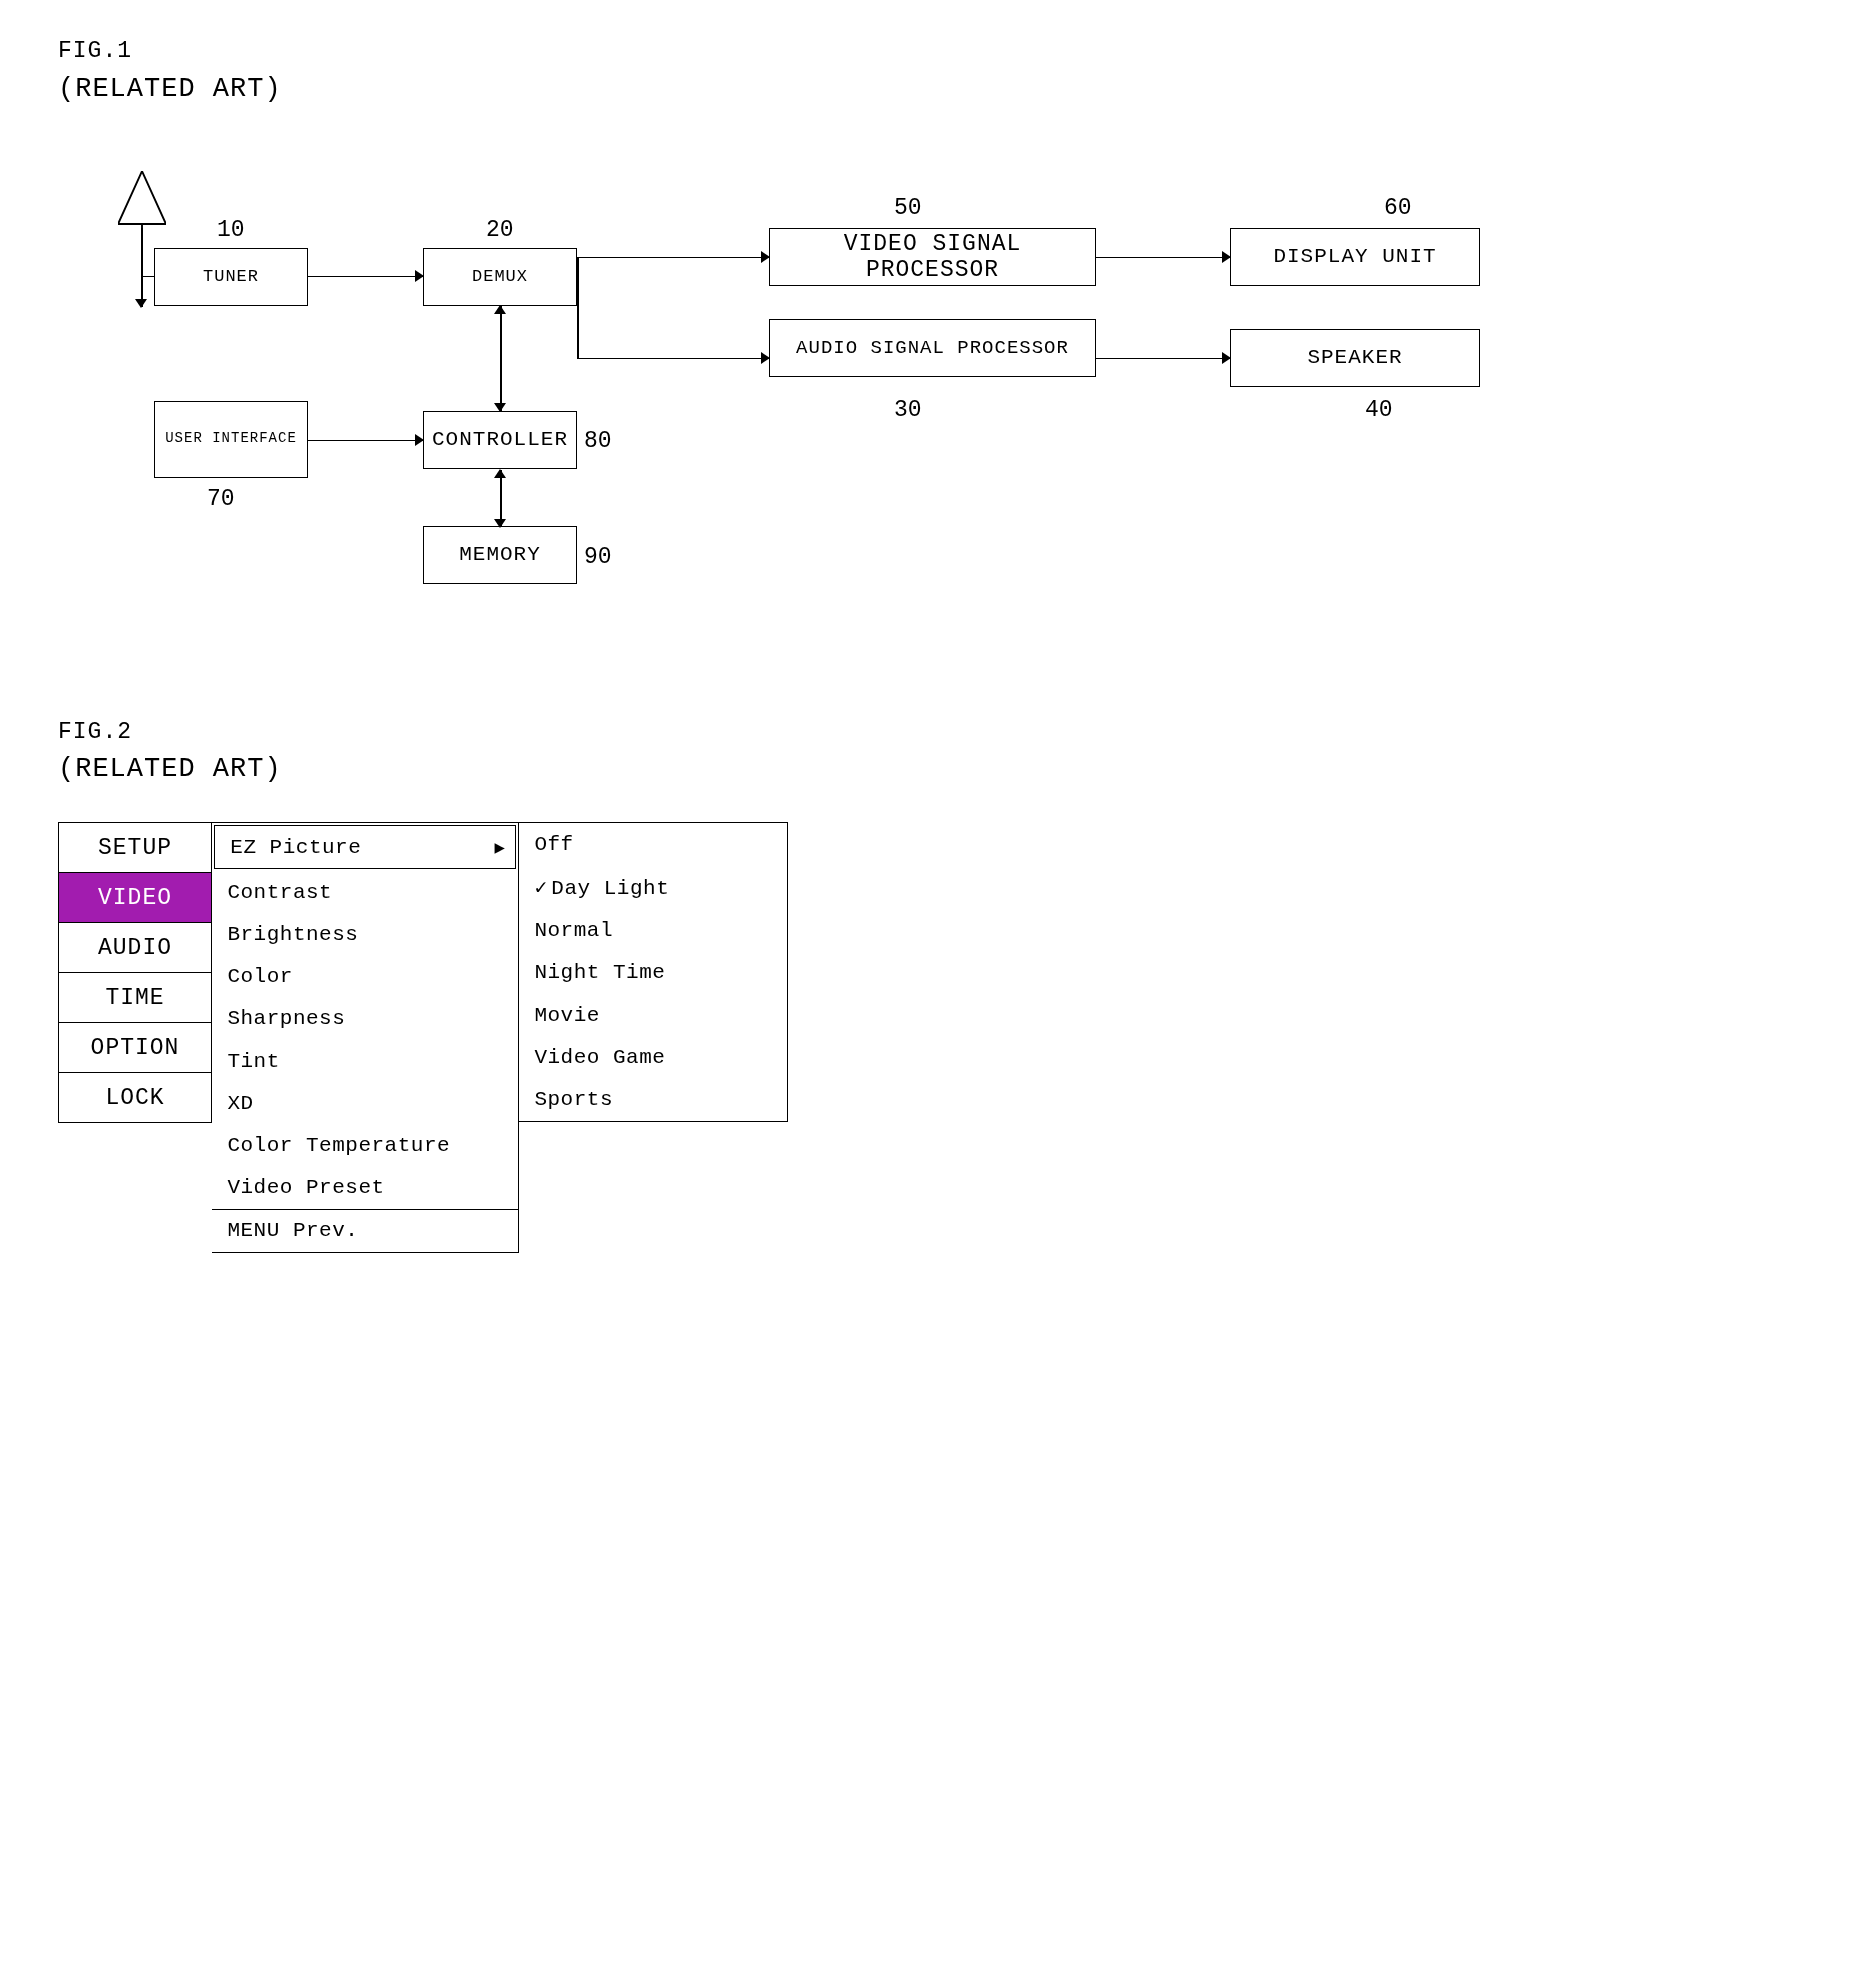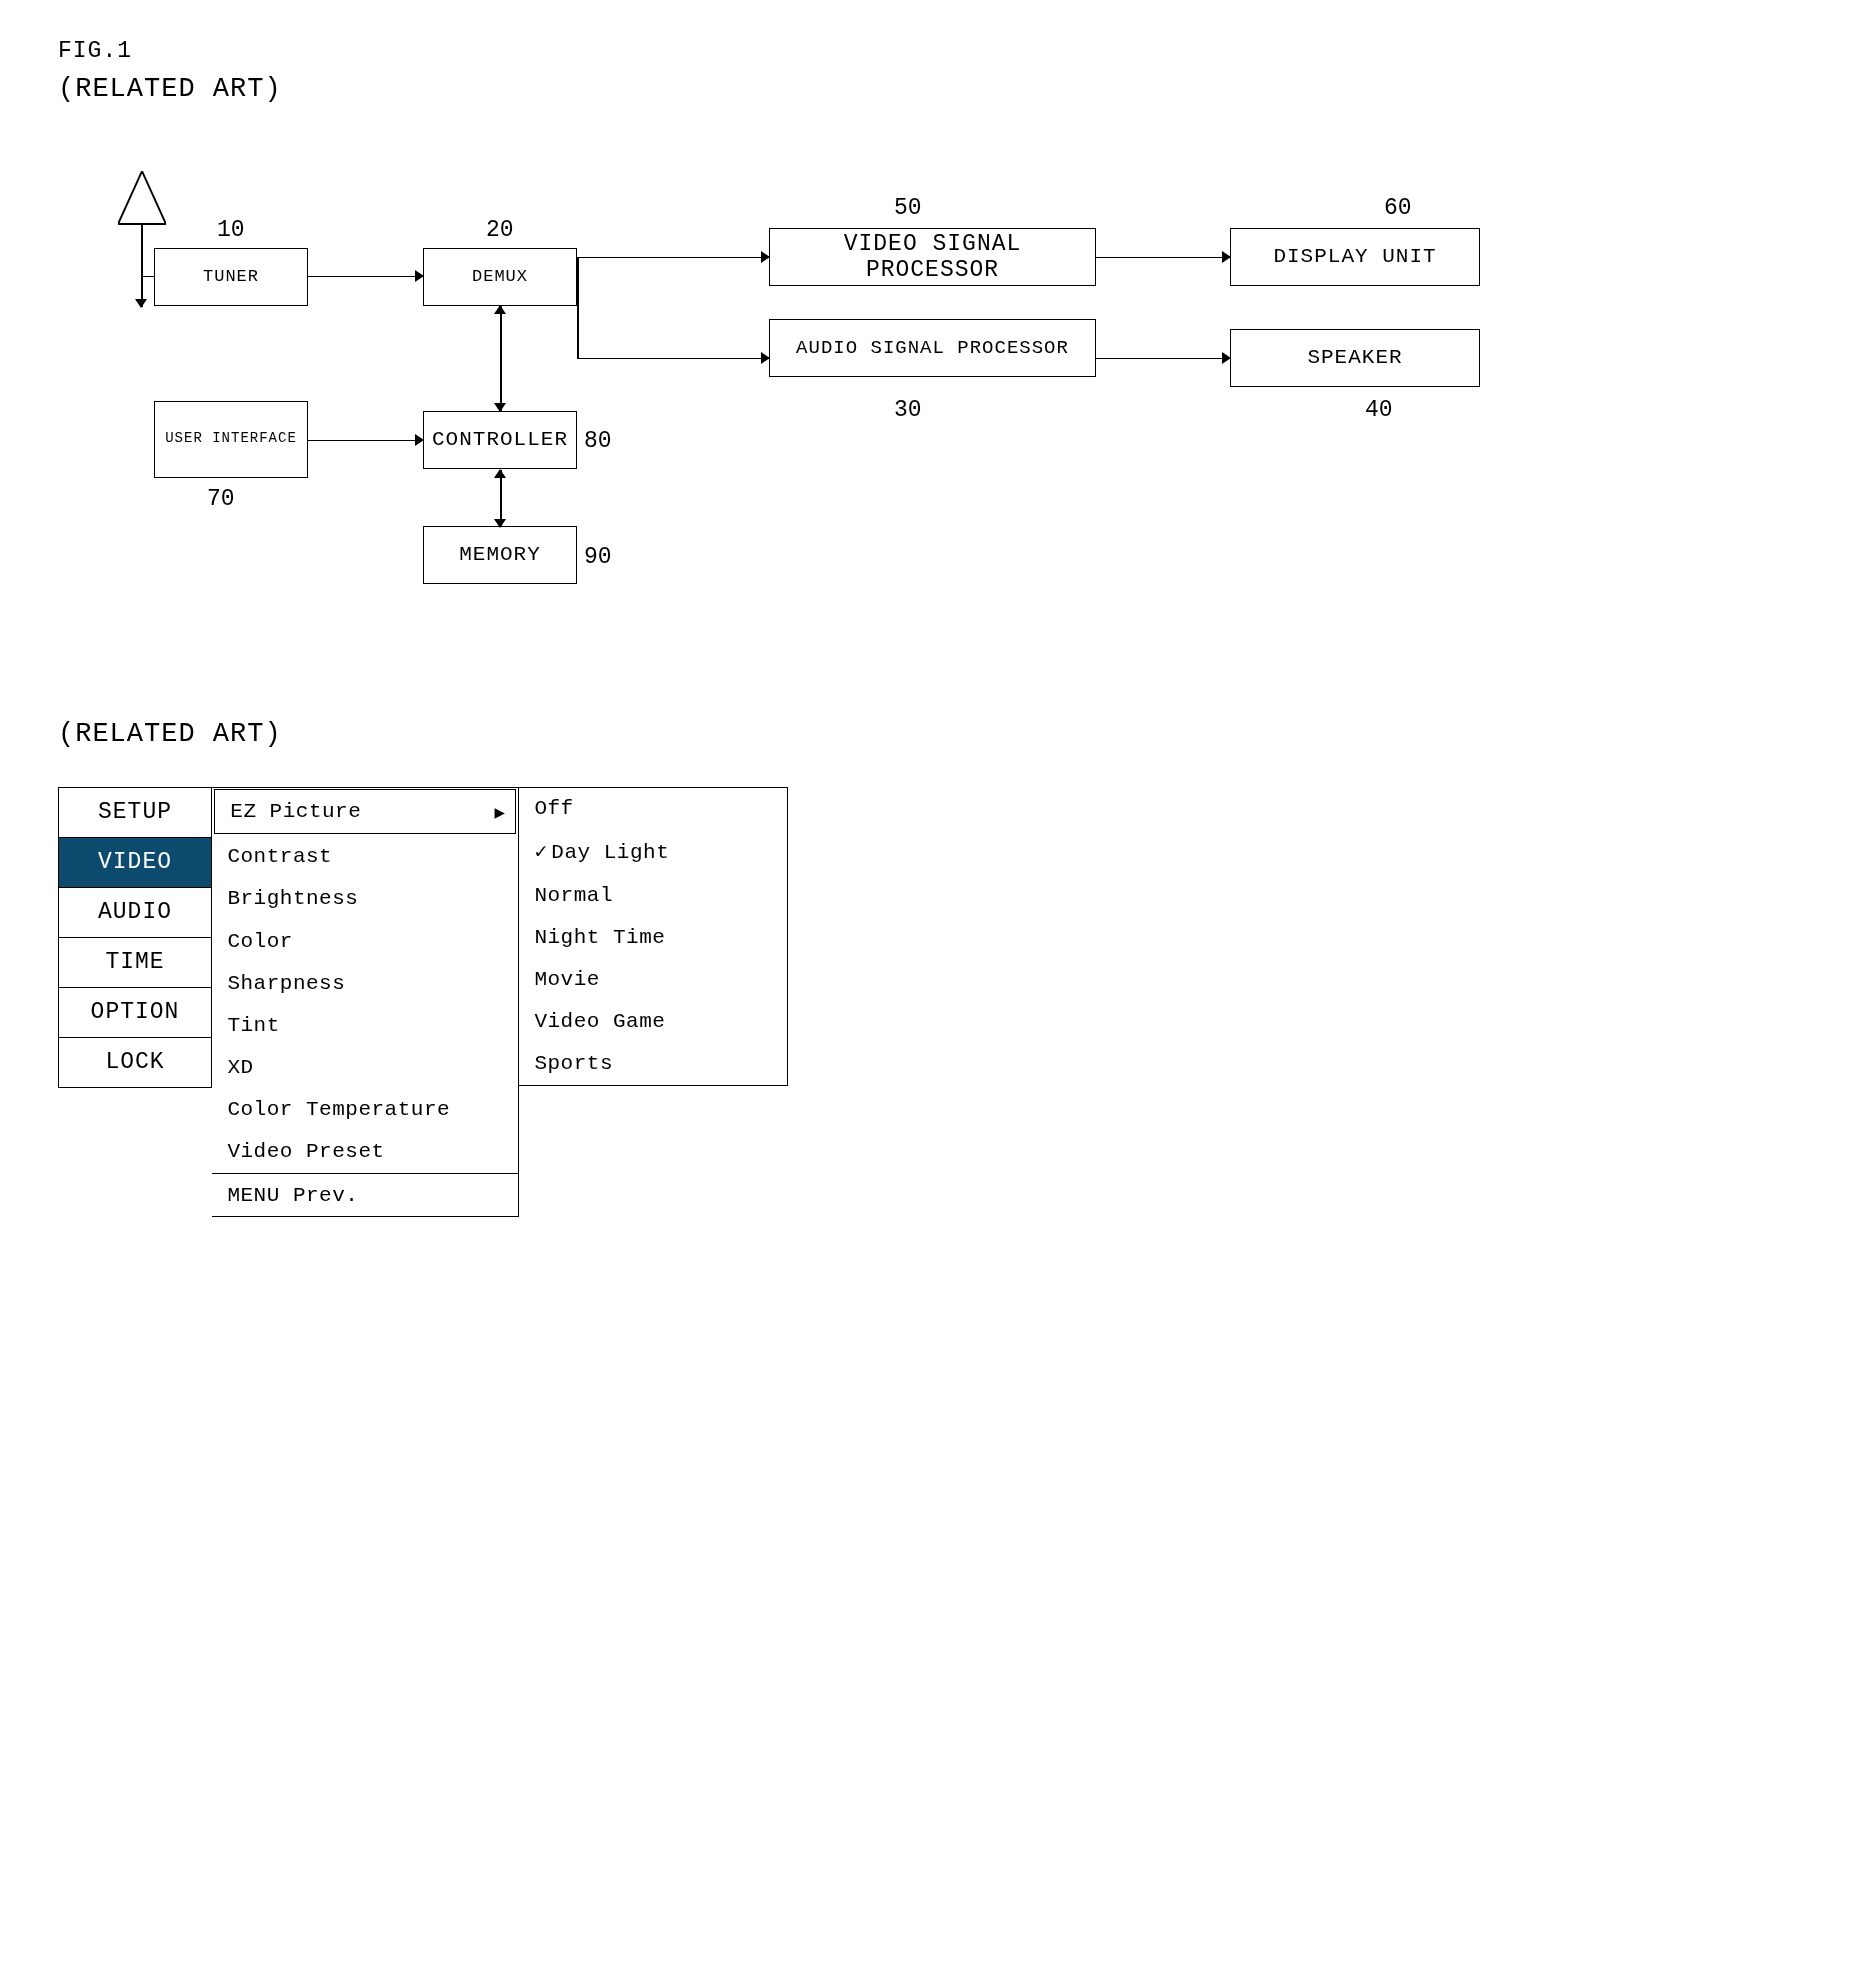--- a/index.html
+++ b/index.html
@@ -118,21 +118,21 @@
       padding: 11.5px 15.4px;
       font-size: 23px;
       text-align: center;
       border-bottom: 1px solid #000;
       letter-spacing: 1px;
     }
     .menu-left-item:last-child {
       border-bottom: none;
     }
     .menu-left-item.selected {
-      background: #0c4a6e;
+      background: #a21caf;
       color: #fff;
     }
 
     .menu-middle {
       display: flex;
       flex-direction: column;
       width: 307px;
       border: 1.9px solid #000;
       border-left: none;
     }
@@ -247,20 +247,21 @@
 
   <div class="block-box" style="left:365px; top:384px; width:154px; height:58px; font-size:21px;">MEMORY</div>
 
   <div class="node-label" style="left:526px; top:402px;">90</div>
 
   <div class="arrow-v bidirectional-v" style="left:442px; top:328px; height:57px;"></div>
 
 </div>
 
 <div class="fig2-section">
+  <div class="fig-label">FIG.2</div>
   <div class="related-art">(RELATED ART)</div>
 
   <div class="menu-container" style="margin-top:29px;">
 
     <div class="menu-left">
       <div class="menu-left-item">SETUP</div>
       <div class="menu-left-item selected">VIDEO</div>
       <div class="menu-left-item">AUDIO</div>
       <div class="menu-left-item">TIME</div>
       <div class="menu-left-item">OPTION</div>

